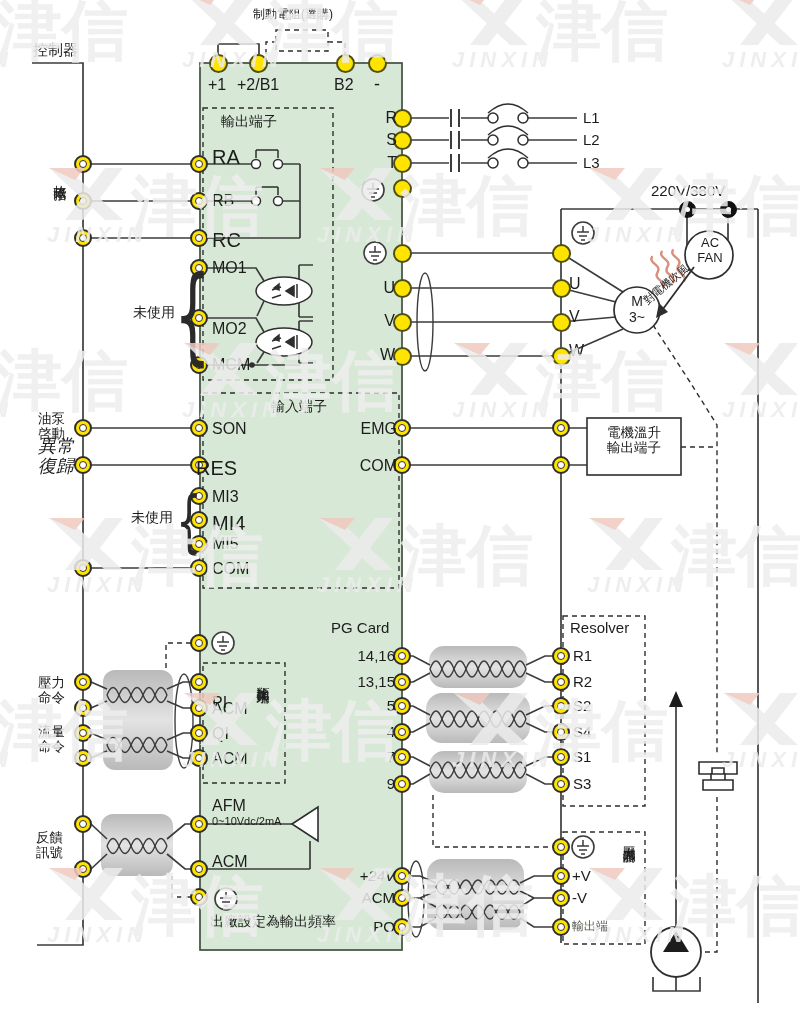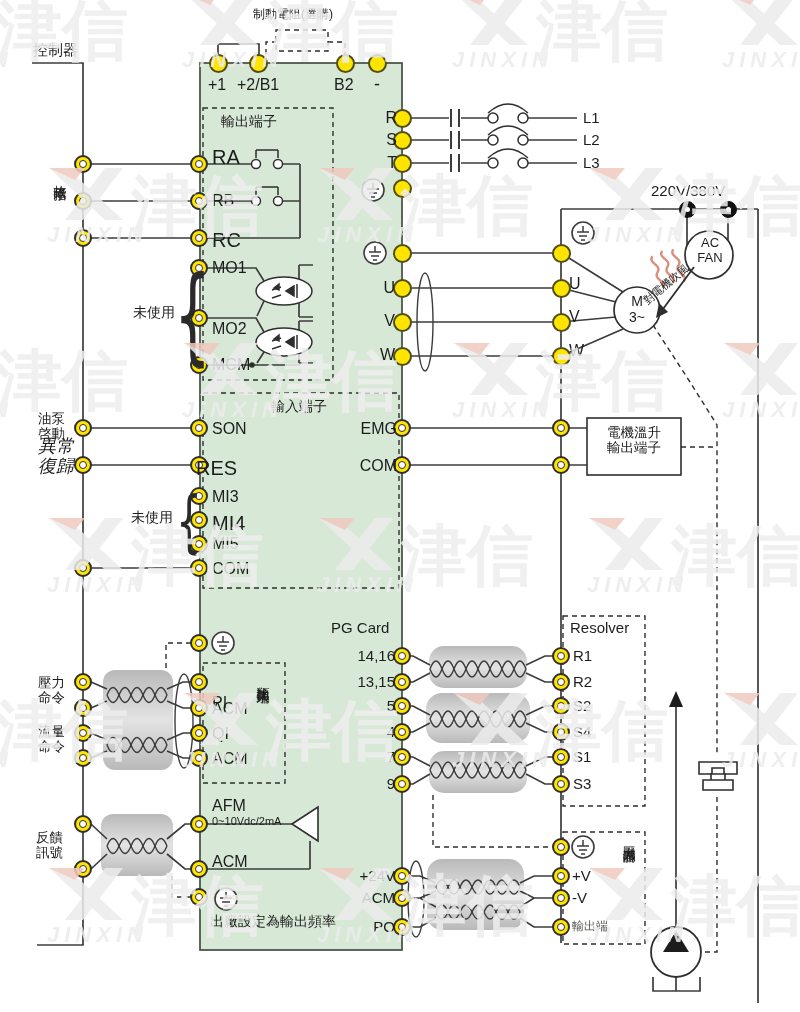--- a/index.html
+++ b/index.html
@@ -307,21 +307,21 @@
       <div class="lbl" style="left: 36px; top: 830px; font-size: 13.5px;">反饋
 訊號</div>
       <div class="lbl" style="left: 210px; top: 914px; font-size: 14px;">出廠設定為輸出頻率</div>
       <div class="lbl" style="left: 331px; top: 620px; font-size: 15px;">PG Card</div>
       <div class="lbl rgt" style="left: 350px; top: 648px; font-size: 15px; width: 45px;">14,16</div>
       <div class="lbl rgt" style="left: 350px; top: 674px; font-size: 15px; width: 45px;">13,15</div>
       <div class="lbl rgt" style="left: 350px; top: 698px; font-size: 15px; width: 45px;">5</div>
       <div class="lbl rgt" style="left: 350px; top: 724px; font-size: 15px; width: 45px;">4</div>
       <div class="lbl rgt" style="left: 350px; top: 749px; font-size: 15px; width: 45px;">7</div>
       <div class="lbl rgt" style="left: 350px; top: 776px; font-size: 15px; width: 45px;">9</div>
-      <div class="lbl rgt" style="left: 350px; top: 868px; font-size: 15px; width: 45px;">+24V</div>
+      <div class="lbl rgt" style="left: 350px; top: 868px; font-size: 15px; width: 45px; font-style: italic;">+24V</div>
       <div class="lbl rgt" style="left: 350px; top: 890px; font-size: 15px; width: 45px;">ACM</div>
       <div class="lbl rgt" style="left: 350px; top: 919px; font-size: 15px; width: 45px;">PO</div>
       <div class="lbl rgt" style="left: 377px; top: 109px; font-size: 16px; width: 20px;">R</div>
       <div class="lbl rgt" style="left: 377px; top: 131px; font-size: 16px; width: 20px;">S</div>
       <div class="lbl rgt" style="left: 377px; top: 154px; font-size: 16px; width: 20px;">T</div>
       <div class="lbl rgt" style="left: 373px; top: 279px; font-size: 16px; width: 22px;">U</div>
       <div class="lbl rgt" style="left: 373px; top: 312px; font-size: 16px; width: 22px;">V</div>
       <div class="lbl rgt" style="left: 373px; top: 346px; font-size: 16px; width: 22px;">W</div>
       <div class="lbl rgt" style="left: 352px; top: 420px; font-size: 16px; width: 45px;">EMG</div>
       <div class="lbl rgt" style="left: 352px; top: 457px; font-size: 16px; width: 45px;">COM</div>

